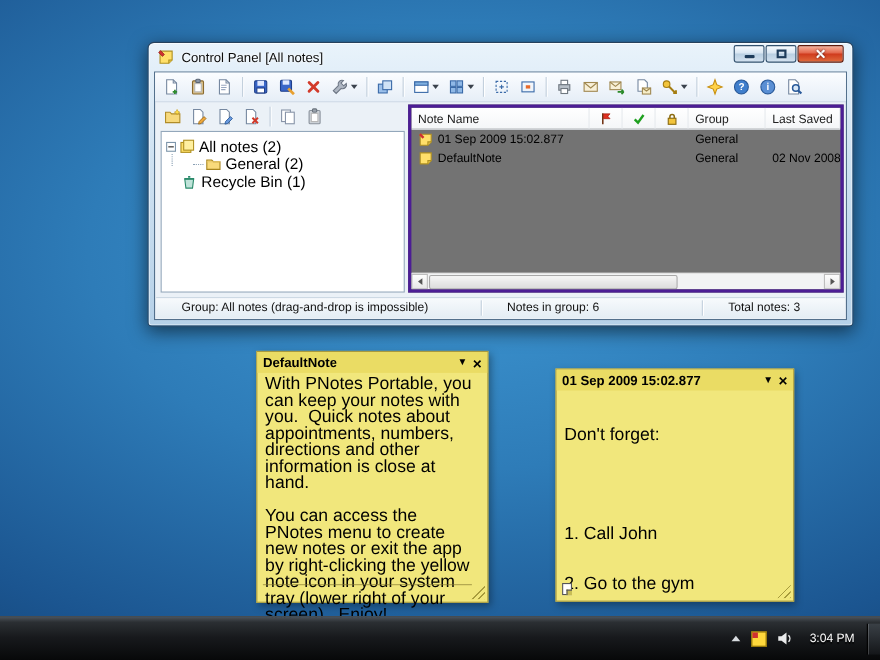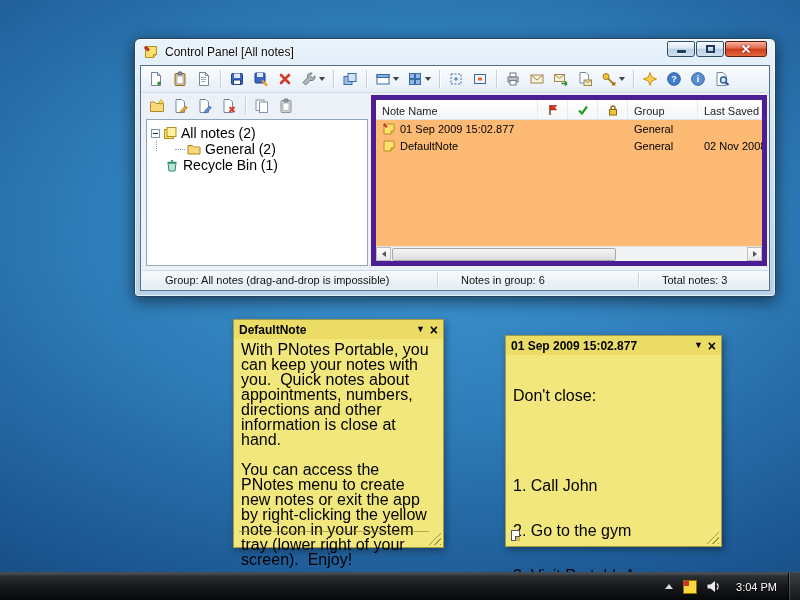--- a/index.html
+++ b/index.html
@@ -42,21 +42,21 @@
   .tree { flex:1; margin:0 3px 3px 4px; background:#fff; border:1px solid #93a7bb; padding:5px 2px 2px 4px; position:relative; font-size:14px; overflow:hidden; }
   .tree-row { display:flex; align-items:center; height:16px; cursor:pointer; white-space:nowrap; }
   .expander { width:9px; height:9px; border:1px solid #7e96ab; background:#fff; position:relative; margin-right:3px; flex:0 0 auto; }
   .expander::before { content:""; position:absolute; left:1px; top:3px; width:5px; height:1px; background:#222; }
   .tree-row .ticon { margin-right:4px; flex:0 0 auto; display:flex; }
   .tree-row.child { padding-left:24px; position:relative; }
   .tree-row.child::before { content:""; width:10px; border-top:1px dotted #8aa0b4; margin-right:2px; }
   .tree-vline { position:absolute; left:9px; top:20px; height:11px; border-left:1px dotted #8aa0b4; }
   .tree-row.root2 { padding-left:14px; }
 
-  .list-panel { flex:1; margin:2px 1px 3px 0; background:#fdba74; border:5px solid #4c1d95; position:relative; overflow:hidden; }
+  .list-panel { flex:1; margin:2px 1px 3px 0; background:#737373; border:3px solid #4c1d95; position:relative; overflow:hidden; }
   .list-header { height:20px; display:flex; background:linear-gradient(#ffffff,#f4f6f8); border-bottom:1px solid #dfe3e8; font-size:11px; color:#222; }
   .hcell { border-right:1px solid #e6e9ed; padding:3px 6px 0 6px; overflow:hidden; white-space:nowrap; display:flex; align-items:center; }
   .col-name { width:162px; flex:0 0 auto; }
   .col-ic { width:30px; flex:0 0 auto; justify-content:center; padding:0; }
   .col-group { width:70px; flex:0 0 auto; }
   .col-last { flex:1; }
   .list-row { height:17px; display:flex; align-items:center; font-size:11px; color:#000; cursor:default; }
   .ccell { padding:0 6px; overflow:hidden; white-space:nowrap; display:flex; align-items:center; gap:4px; }
   .hscroll { position:absolute; left:0; right:0; bottom:0; height:15px; background:#f2f3f4; border-top:1px solid #e2e2e2; }
   .harrow { position:absolute; top:0; width:15px; height:14px; background:linear-gradient(#fdfdfd,#e8e8e8); border:1px solid #bdbdbd; display:flex; align-items:center; justify-content:center; }
@@ -83,21 +83,21 @@
   .n2line { white-space:pre-wrap; }
   .blankline { height:15px; }
   .grip { position:absolute; right:2px; bottom:2px; width:13px; height:13px;
     background:repeating-linear-gradient(-45deg, #a79b3c 0 1px, transparent 1px 4px);
     clip-path:polygon(100% 0, 100% 100%, 0 100%); cursor:nwse-resize; }
   .note-footer-line { position:absolute; left:5px; right:14px; bottom:15px; border-top:1px solid rgba(130,118,45,.55); }
   .note-status-icon { position:absolute; left:5px; bottom:5px; width:9px; height:11px; background:#fff; border:1px solid #555; }
   .note-status-icon::after { content:""; position:absolute; right:-1px; bottom:-1px; width:4px; height:4px; background:#c9bd56; border-left:1px solid #555; border-top:1px solid #555; }
 
   
-  .taskbar { position:absolute; left:0; right:0; bottom:0; height:28px;
+  .taskbar { position:absolute; left:0; right:0; bottom:0; height:40px;
     background:linear-gradient(180deg,#4b5157 0%, #2b2f33 12%, #17191c 48%, #070809 100%);
     border-top:1px solid #454c52; }
   .tray { position:absolute; right:0; top:0; bottom:0; display:flex; align-items:center; }
   .tray-chevron { width:18px; display:flex; justify-content:center; cursor:pointer; }
   .chev { width:0; height:0; border-left:4px solid transparent; border-right:4px solid transparent; border-bottom:5px solid #d8dce0; }
   .tray-note { width:14px; height:14px; background:#ffd83c; border:1px solid #8a6d00; position:relative; margin:0 5px; cursor:pointer; }
   .tray-note::before { content:""; position:absolute; left:0; top:0; width:5px; height:5px; background:#d03030; }
   .tray-speaker { margin:0 4px; cursor:pointer; display:flex; }
   .tray-clock { color:#fff; font-size:11px; padding:0 11px; text-shadow:0 1px 1px #000; cursor:pointer; }
   .show-desktop { width:12px; height:28px; border-left:1px solid #000; background:linear-gradient(#3a4046,#141619);
@@ -471,21 +471,21 @@
     <span class="grip"></span>
   </div>
 
   <div class="note note2">
     <div class="note-titlebar">
       <span class="note-title">01 Sep 2009  15:02.877</span>
       <span class="note-menu">▼</span>
       <span class="note-close">×</span>
     </div>
     <div class="note-body">
-      <div class="n2line">Don't close:</div>
+      <div class="n2line">Don't forget:</div>
       <div class="blankline"></div>
       <div class="n2line">1. Call John</div>
       <div class="n2line">2. Go to the gym</div>
       <div class="n2line">3. Visit PortableApps.com...</div>
       
     </div>
     <span class="note-status-icon"></span>
     <span class="grip"></span>
   </div>
 

